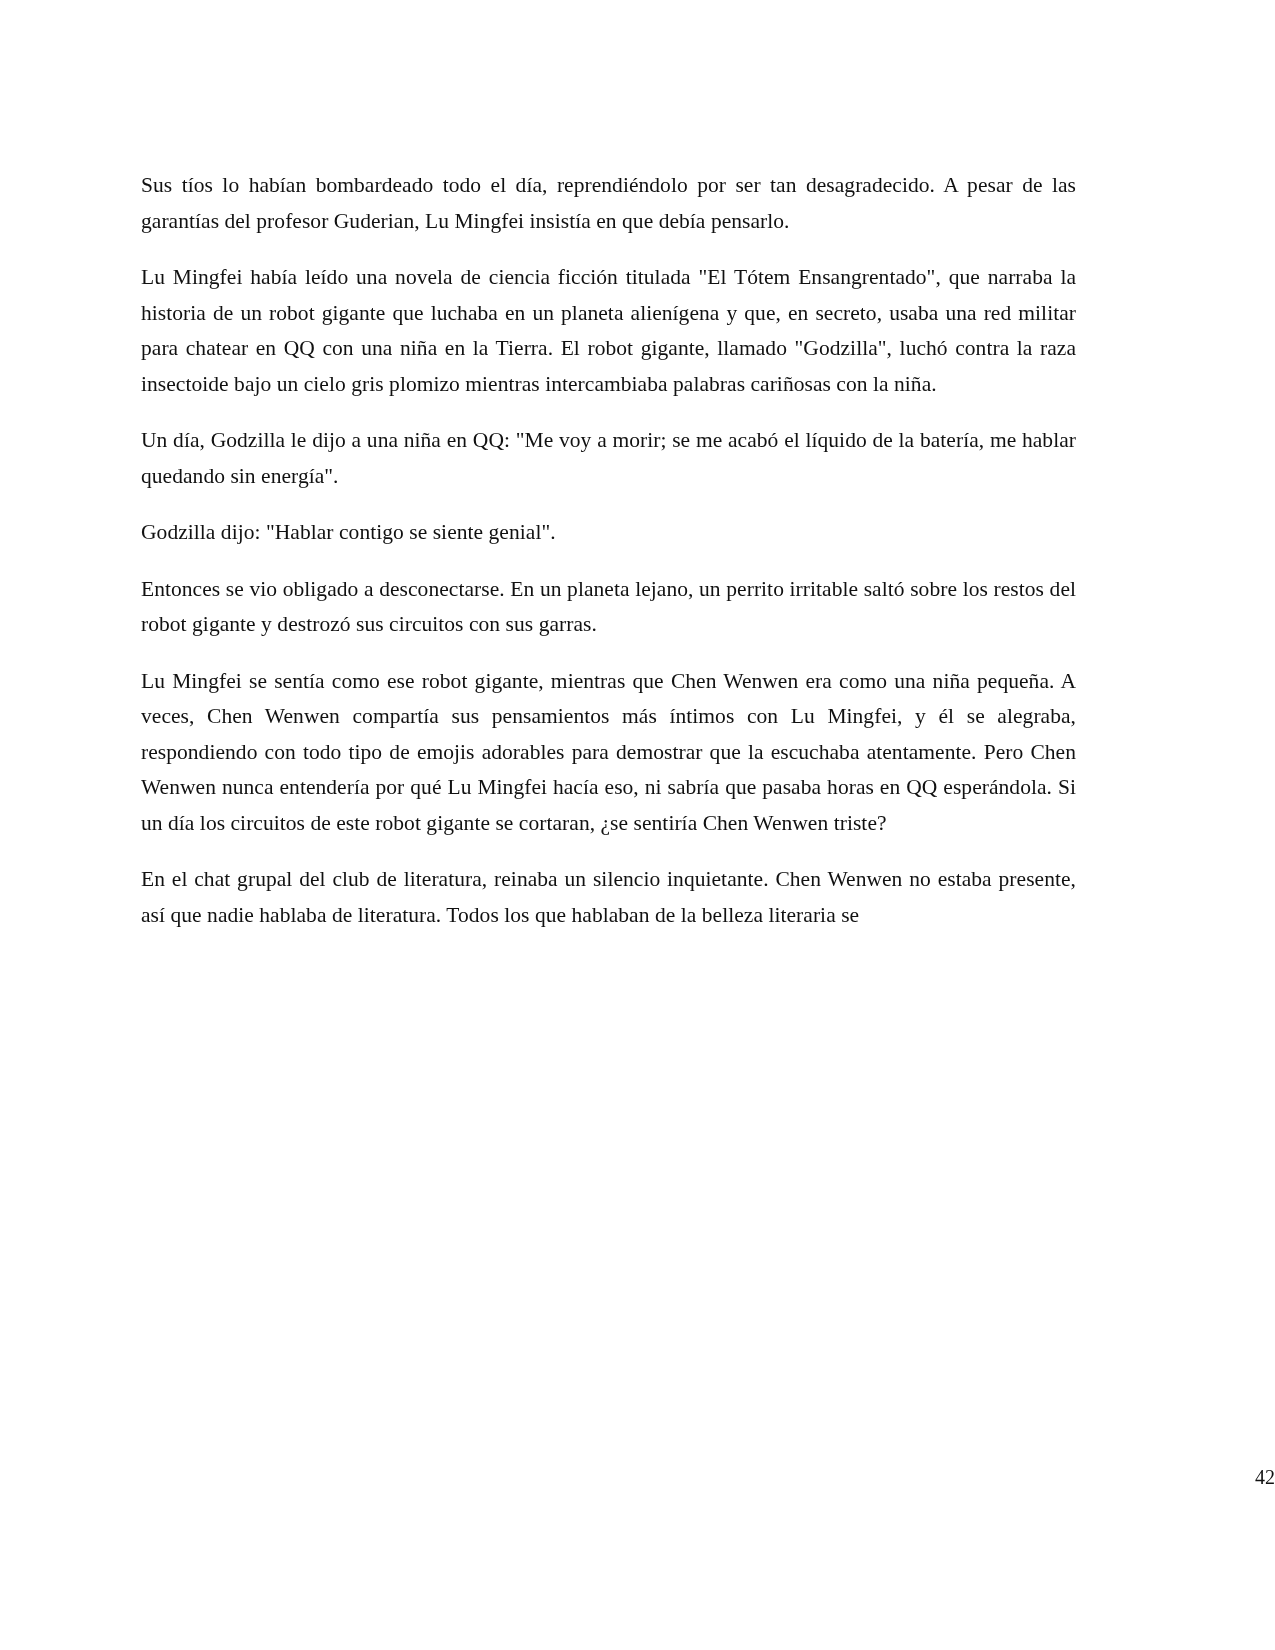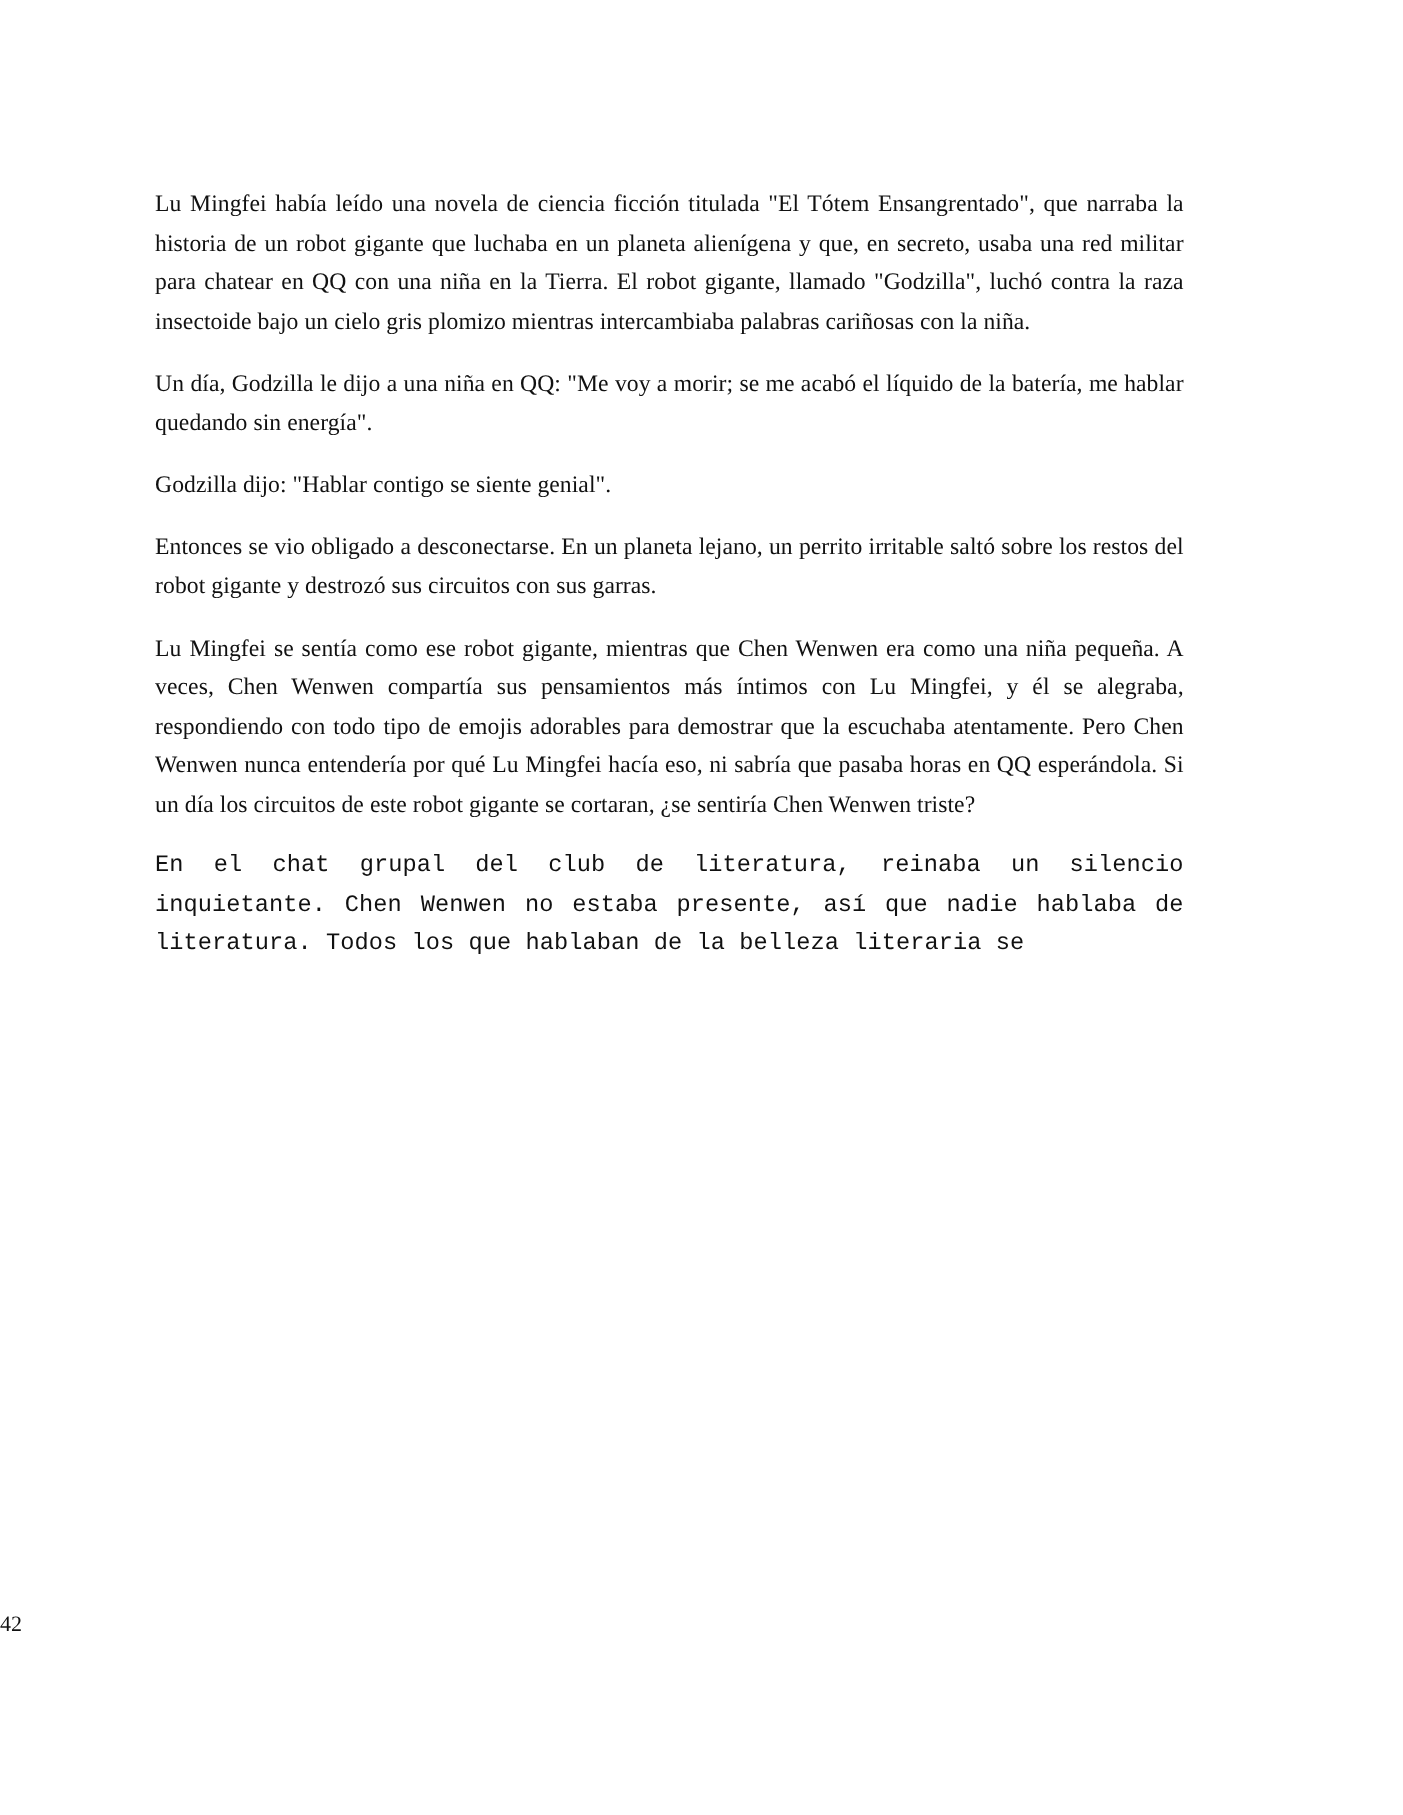--- a/index.html
+++ b/index.html
@@ -33,40 +33,40 @@
     color: #111111;
     text-align: justify;
     text-justify: inter-word;
     margin: 0 0 21px 0;
     hyphens: none;
     letter-spacing: 0.05px;
   }
 
   .para:last-child {
     margin-bottom: 0;
-    font-family: Liberation Mono, monospace;
   }
 
   .page-number {
     position: absolute;
     left: 0;
     right: 0;
     top: 1466px;
-    text-align: left;
+    text-align: right;
     font-family: "Liberation Serif", "DejaVu Serif", serif;
     font-size: 20px;
     color: #111111;
   }
 </style>
 </head>
 <body>
 
 <div class="page">
 
   <div class="content">
+    <p class="para">Sus tíos lo habían bombardeado todo el día, reprendiéndolo por ser tan desagradecido. A pesar de las garantías del profesor Guderian, Lu Mingfei insistía en que debía pensarlo.</p>
     <p class="para">Lu Mingfei había leído una novela de ciencia ficción titulada "El Tótem Ensangrentado", que narraba la historia de un robot gigante que luchaba en un planeta alienígena y que, en secreto, usaba una red militar para chatear en QQ con una niña en la Tierra. El robot gigante, llamado "Godzilla", luchó contra la raza insectoide bajo un cielo gris plomizo mientras intercambiaba palabras cariñosas con la niña.</p>
     <p class="para">Un día, Godzilla le dijo a una niña en QQ: "Me voy a morir; se me acabó el líquido de la batería, me hablar quedando sin energía".</p>
     <p class="para">Godzilla dijo: "Hablar contigo se siente genial".</p>
     <p class="para">Entonces se vio obligado a desconectarse. En un planeta lejano, un perrito irritable saltó sobre los restos del robot gigante y destrozó sus circuitos con sus garras.</p>
     <p class="para">Lu Mingfei se sentía como ese robot gigante, mientras que Chen Wenwen era como una niña pequeña. A veces, Chen Wenwen compartía sus pensamientos más íntimos con Lu Mingfei, y él se alegraba, respondiendo con todo tipo de emojis adorables para demostrar que la escuchaba atentamente. Pero Chen Wenwen nunca entendería por qué Lu Mingfei hacía eso, ni sabría que pasaba horas en QQ esperándola. Si un día los circuitos de este robot gigante se cortaran, ¿se sentiría Chen Wenwen triste?</p>
     <p class="para">En el chat grupal del club de literatura, reinaba un silencio inquietante. Chen Wenwen no estaba presente, así que nadie hablaba de literatura. Todos los que hablaban de la belleza literaria se</p>
   </div>
 
   <div class="page-number">42</div>
 

